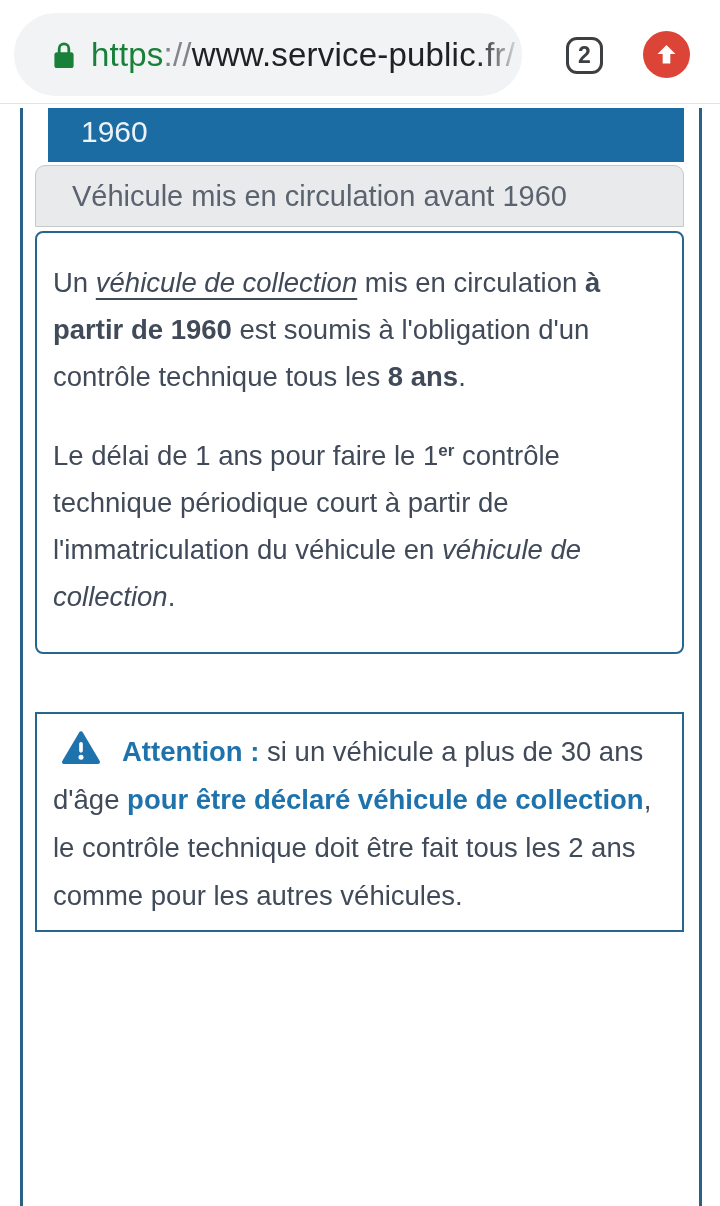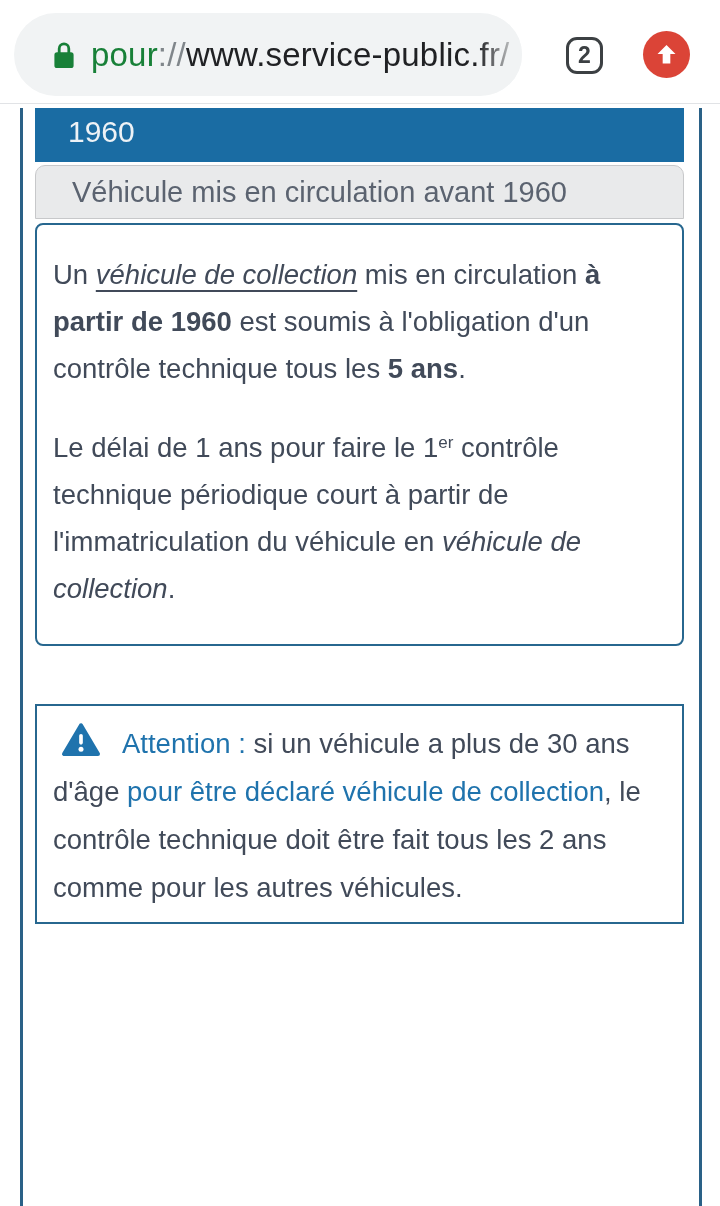--- a/index.html
+++ b/index.html
@@ -43,24 +43,24 @@
   }
   .update-btn svg{width:27px;height:27px;}
   
   .page{position:relative;height:1102px;background:#fff;}
   .vline{position:absolute;top:0;width:3px;height:100%;background:var(--line-blue);}
   .vline-left{left:20px;}
   .vline-right{left:699px;}
   .col{margin-left:35px;width:649px;}
   .active-tab{
     margin-top:4px;height:54px;background:var(--header-blue);color:#edf2f6;
-    font-size:30px;padding:7px 0 0 33px;
+    font-size:30px;padding:7px 0 0 33px;margin-left:13px;
   }
   .gray-tab{
-    margin-top:3px;height:54px;background:var(--inactive-tab-bg);
+    margin-top:3px;height:62px;background:var(--inactive-tab-bg);
     border:1px solid #c7c8ca;border-radius:10px 10px 0 0;
     display:flex;align-items:center;padding-left:36px;
     font-size:29px;color:var(--inactive-tab-text);
   }
   .content-box{
     margin-top:4px;border:2px solid var(--border-blue);border-radius:8px;background:#fff;
     padding:26px 15px 32px 16px;font-size:27.5px;line-height:47px;color:var(--body-text);
   }
   .content-box p{margin:0;}
   .content-box p + p{margin-top:32px;}
@@ -68,32 +68,32 @@
     margin-top:58px;border:2px solid var(--border-blue);background:#fff;
     padding:14px 13px 10px 16px;font-size:27.5px;line-height:48px;color:var(--body-text);
   }
   .warning-box p{margin:0;}
   .warn-icon{display:inline-block;vertical-align:-4px;margin:0 21px 0 8px;}
   .warn-icon svg{width:40px;height:35px;display:block;}
   
   .seg-bold{font-weight:700;}
   .seg-italic{font-style:italic;}
   .seg-term-link{font-style:italic;text-decoration:underline;text-decoration-thickness:2px;text-underline-offset:6px;cursor:pointer;}
-  .seg-blue-bold{color:var(--accent-blue);font-weight:400;}
-  .seg-sup{font-size:0.62em;position:relative;top:-0.52em;line-height:0;}
+  .seg-blue-bold{color:var(--accent-blue);font-weight:700;}
+  .seg-sup{font-size:0.62em;position:relative;top:-0.52em;line-height:0;font-weight:bold;}
 </style>
 </head>
 <body>
 
 <div class="toolbar">
   <div class="url-pill">
     <svg class="lock" viewBox="0 0 24 28">
       <path fill="var(--lock-green)" d="M12 1.5a6.2 6.2 0 0 0-6.2 6.2v3.6H5a2.6 2.6 0 0 0-2.6 2.6v10.6A2.6 2.6 0 0 0 5 27.1h14a2.6 2.6 0 0 0 2.6-2.6V13.9A2.6 2.6 0 0 0 19 11.3h-.8V7.7A6.2 6.2 0 0 0 12 1.5zm-3.4 9.8V7.7a3.4 3.4 0 0 1 6.8 0v3.6H8.6z"></path>
     </svg>
-    <span class="url-text"><span class="u-scheme">pour</span><span class="u-sep">://</span><span class="u-host">www.service-public.fr</span><span class="u-path">/</span></span>
+    <span class="url-text"><span class="u-scheme">https</span><span class="u-sep">://</span><span class="u-host">www.service-public.fr</span><span class="u-path">/</span></span>
   </div>
   <div class="tab-counter">
     <span>2</span>
   </div>
   <div class="update-btn">
     <svg viewBox="0 0 24 24">
       <path fill="#ffffff" d="M12 3.5 20 11.5h-4.6V20H8.6v-8.5H4z"></path>
     </svg>
   </div>
 </div>
@@ -105,21 +105,21 @@
   <div class="col">
     <div class="active-tab">
       <span>1960</span>
     </div>
 
     <div class="gray-tab">
       <span>Véhicule mis en circulation avant 1960</span>
     </div>
 
     <div class="content-box">
-      <p><span class="seg-plain">Un </span><span class="seg-term-link">véhicule de collection</span><span class="seg-plain"> mis en circulation </span><span class="seg-bold">à partir de 1960</span><span class="seg-plain"> est soumis à l'obligation d'un contrôle technique tous les </span><span class="seg-bold">5 ans</span><span class="seg-plain">.</span></p>
+      <p><span class="seg-plain">Un </span><span class="seg-term-link">véhicule de collection</span><span class="seg-plain"> mis en circulation </span><span class="seg-bold">à partir de 1960</span><span class="seg-plain"> est soumis à l'obligation d'un contrôle technique tous les </span><span class="seg-bold">8 ans</span><span class="seg-plain">.</span></p>
       <p><span class="seg-plain">Le délai de 1 ans pour faire le 1</span><span class="seg-sup">er</span><span class="seg-plain"> contrôle technique périodique court à partir de l'immatriculation du véhicule en </span><span class="seg-italic">véhicule de collection</span><span class="seg-plain">.</span></p>
     </div>
 
     <div class="warning-box">
       <p><span class="warn-icon"><svg viewBox="0 0 24 21">
               <path fill="var(--accent-blue)" stroke="var(--accent-blue)" stroke-width="2.4" stroke-linejoin="round" d="M12 2 1.8 19.2h20.4z"></path>
               <rect x="10.9" y="7.2" width="2.2" height="6.4" rx="1.1" fill="#ffffff"></rect>
               <circle cx="12" cy="16.4" r="1.5" fill="#ffffff"></circle>
             </svg></span><span><span class="seg-blue-bold">Attention :</span><span class="seg-plain"> si un véhicule a plus de 30 ans d'âge </span><span class="seg-blue-bold">pour être déclaré véhicule de collection</span><span class="seg-plain">, le contrôle technique doit être fait tous les 2 ans comme pour les autres véhicules.</span></span></p>
     </div>

